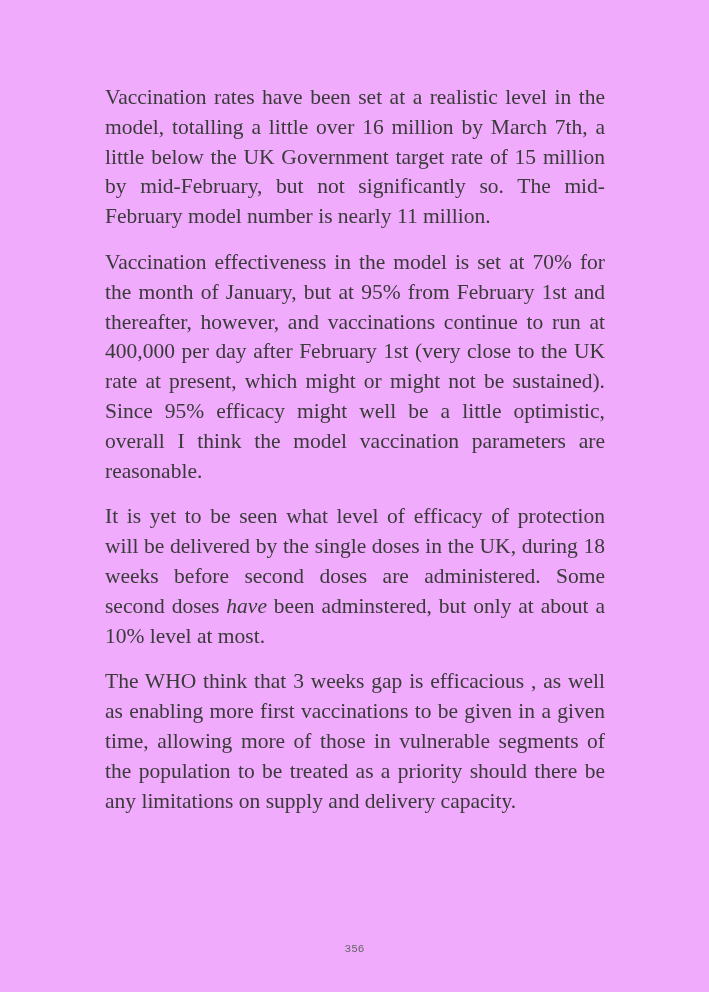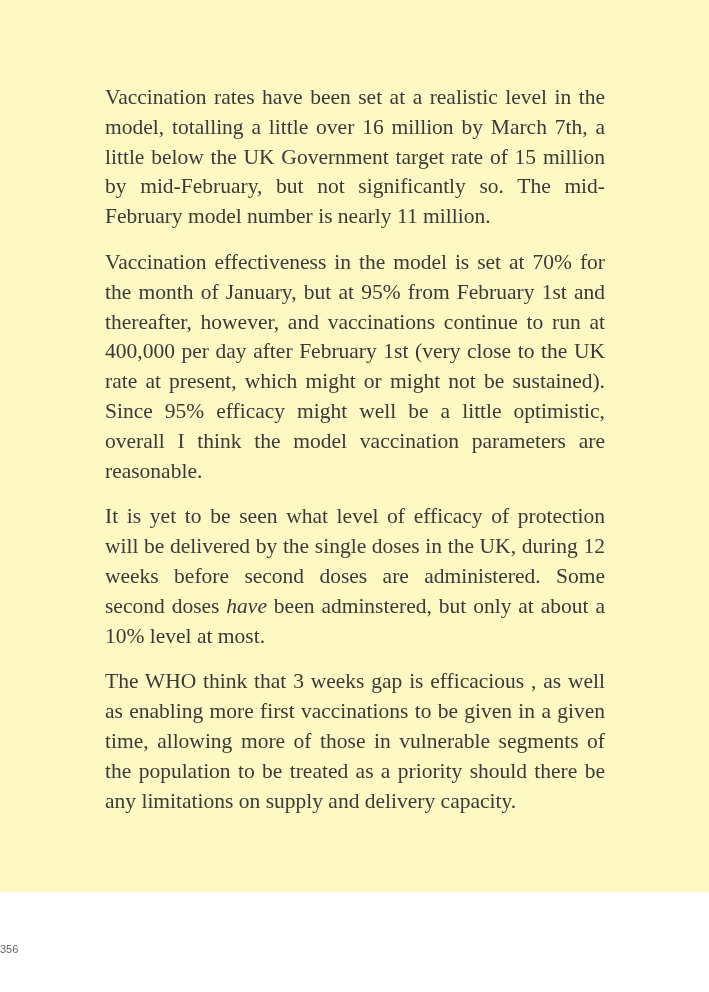--- a/index.html
+++ b/index.html
@@ -1,34 +1,34 @@
 <!DOCTYPE html>
 <html><head>
   <meta charset="utf-8">
   <style>
     html, body { margin: 0; padding: 0; background: #ffffff; }
     body { width: 709px; height: 992px; position: relative; overflow: hidden; }
-    .page { position: absolute; left: 0; top: 0; width: 709px; height: 892px; background: #fef9c3; }
+    .page { position: absolute; left: 0; top: 0; width: 709px; height: 992px; background: #f0abfc; }
     .text-block {
       position: absolute; left: 105px; top: 83px; width: 500px;
       font-family: "Liberation Serif", "DejaVu Serif", serif;
       font-size: 21.5px; line-height: 29.8px; color: #3a3a3a;
       text-align: justify;
     }
     .para { margin: 0 0 16px 0; }
     .para em { }
     .page-number {
-      position: absolute; left: 0; width: 709px; top: 943px; 
-      font-family: Liberation Sans, sans-serif; font-size: 11px; color: #666666;
+      position: absolute; left: 0; width: 709px; top: 943px; text-align: center;
+      font-family: Liberation Mono, monospace; font-size: 11px; color: #666666;
     }
   </style>
 </head>
 <body>
 
 <div class="page">
   <div class="text-block">
     <p class="para">Vaccination rates have been set at a realistic level in the model, totalling a little over 16 million by March 7th, a little below the UK Government target rate of 15 million by mid-February, but not significantly so. The mid-February model number is nearly 11 million.</p>
     <p class="para">Vaccination effectiveness in the model is set at 70% for the month of January, but at 95% from February 1st and thereafter, however, and vaccinations continue to run at 400,000 per day after February 1st (very close to the UK rate at present, which might or might not be sustained). Since 95% efficacy might well be a little optimistic, overall I think the model vaccination parameters are reasonable.</p>
-    <p class="para"><span>It is yet to be seen what level of efficacy of protection will be delivered by the single doses in the UK, during 12 weeks before second doses are administered. Some second doses </span><em>have</em><span> been adminstered, but only at about a 10% level at most.</span></p>
+    <p class="para"><span>It is yet to be seen what level of efficacy of protection will be delivered by the single doses in the UK, during 18 weeks before second doses are administered. Some second doses </span><em>have</em><span> been adminstered, but only at about a 10% level at most.</span></p>
     <p class="para">The WHO think that 3 weeks gap is efficacious , as well as enabling more first vaccinations to be given in a given time, allowing more of those in vulnerable segments of the population to be treated as a priority should there be any limitations on supply and delivery capacity.</p>
   </div>
   <div class="page-number">356</div>
 </div>
 
 </body></html>

